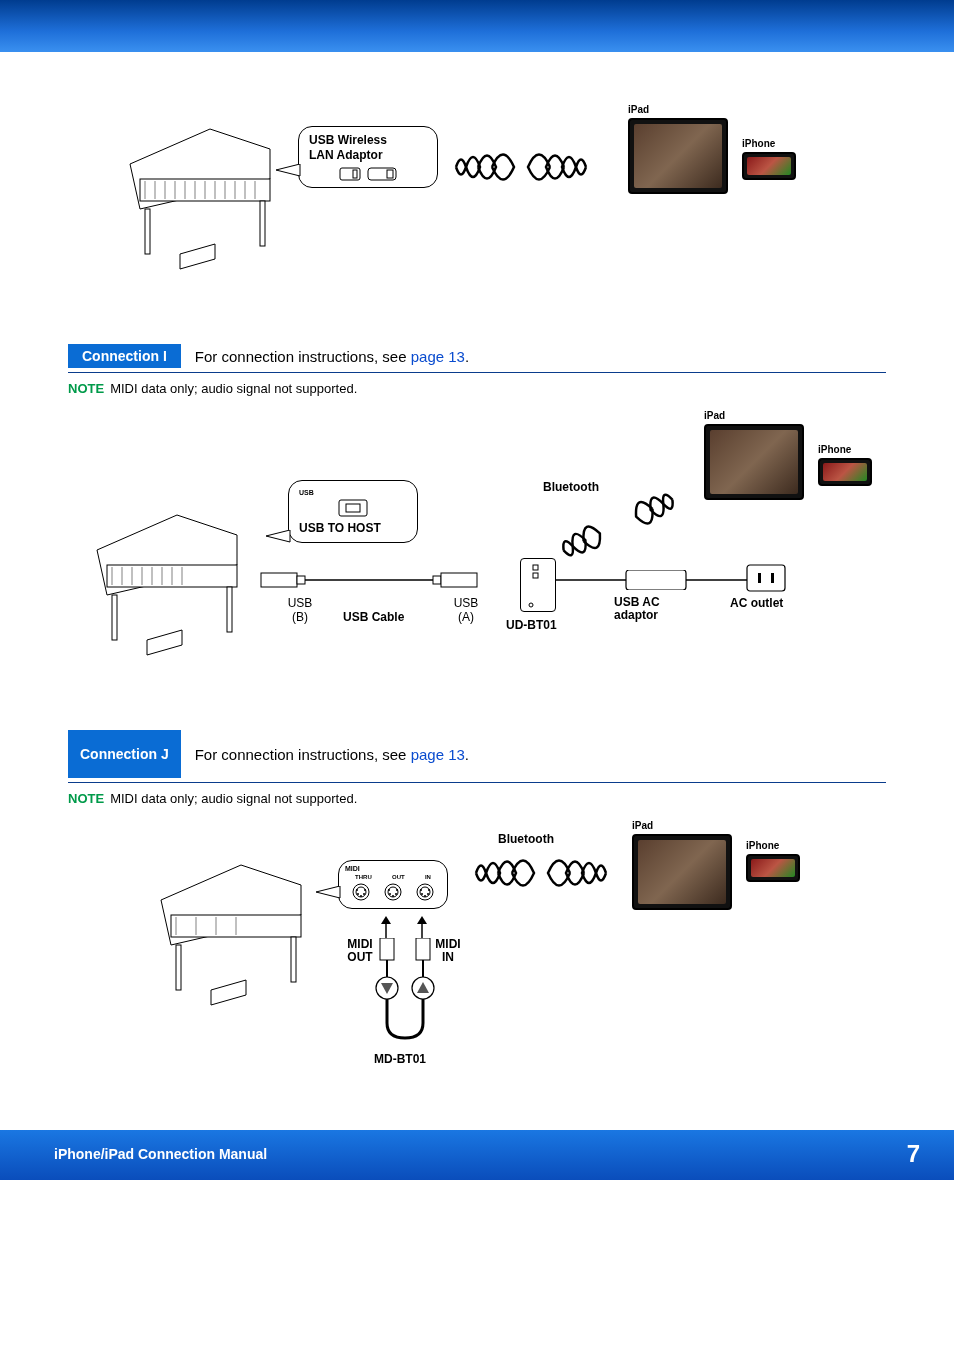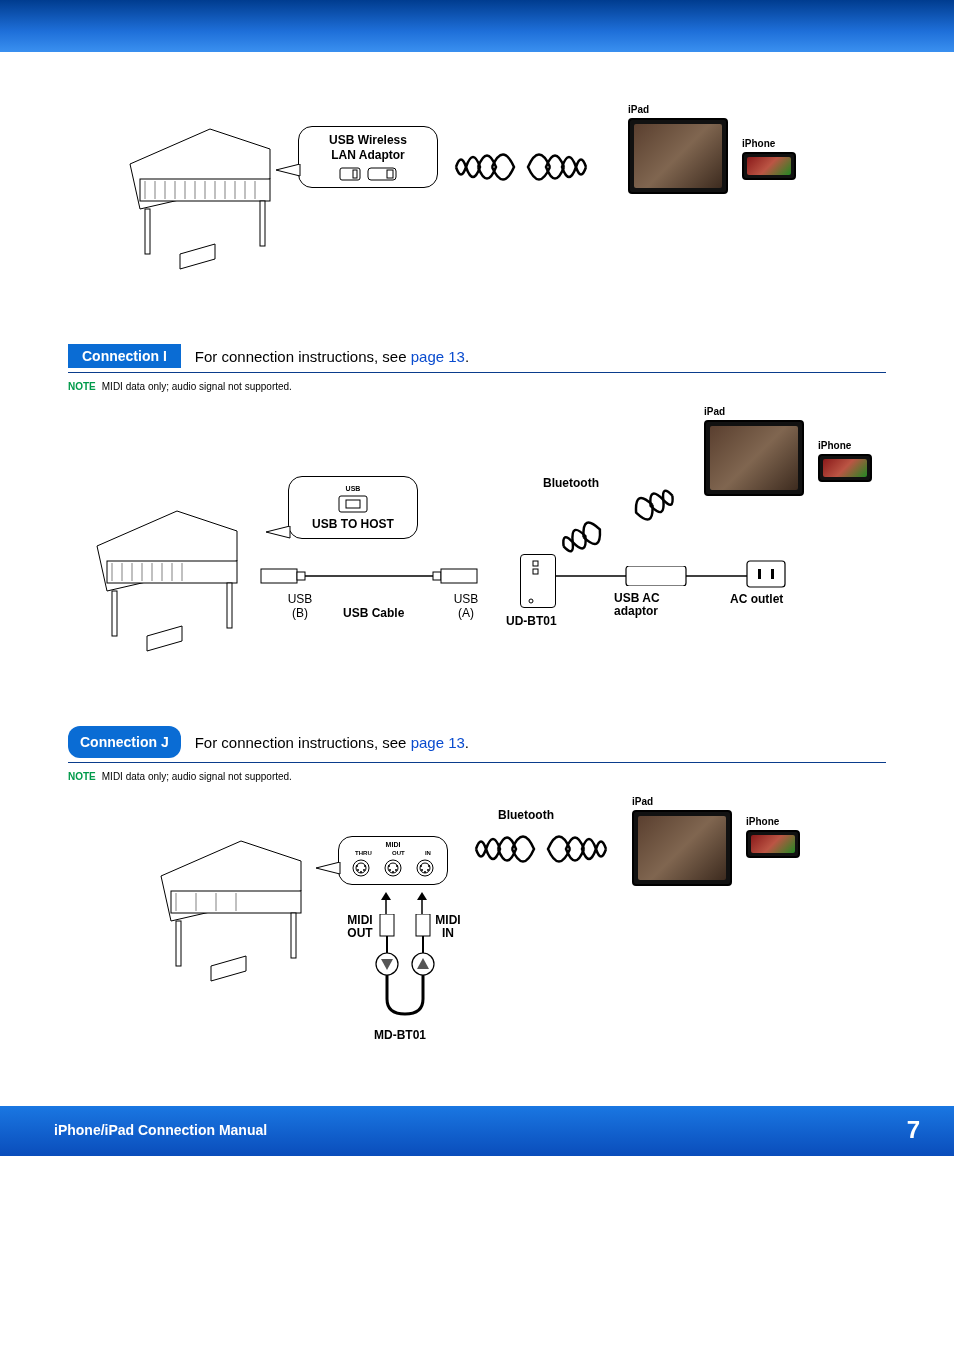--- a/index.html
+++ b/index.html
@@ -38,21 +38,21 @@
     padding: 4px 10px;
     white-space: nowrap;
   }
   .instr-text {
     color: #000;
   }
   .page-link {
     color: #0a4ccf;
   }
   .note-row {
-    font-size: 10px;
+    font-size: 13px;
     margin-bottom: 14px;
   }
   .note-label {
     color: #009a4a;
     font-weight: bold;
     margin-right: 6px;
   }
   .diagram {
     position: relative;
     width: 100%;
@@ -88,21 +88,21 @@
   }
 
   
   .bubble {
     border: 1.5px solid #000;
     border-radius: 14px;
     background: #fff;
     padding: 6px 10px;
     font-size: 12px;
     font-weight: bold;
-    text-align: center;
+    text-align: left;
     line-height: 1.25;
   }
 
   
   .udbt {
     width: 36px; height: 54px; border:1.5px solid #000; border-radius:4px; background:#fff;
   }
 
   .footer {
     background: linear-gradient(to bottom, #1a77e2 0%, #0a4dbb 100%);
@@ -302,21 +302,21 @@
         </div>
       <div class="abs iphone-label" style="left:750px; top:34px; width:54px;">iPhone</div>
       <div class="abs iphone-box" style="left:750px; top:48px;">
           <div class="screen-mini"></div>
         </div>
     </div>
   </div>
 
   <div class="section" style="margin-bottom:10px;">
     <div class="section-header">
-      <span class="tag" style="padding:8px 12px;border-radius:12px;">Connection J</span>
+      <span class="tag" style="padding:16px 12px;">Connection J</span>
       <span>
         <span class="instr-text">For connection instructions, see </span><span class="page-link">page 13</span><span>.</span>
       </span>
     </div>
     <div class="note-row">
       <span class="note-label">NOTE</span><span>MIDI data only; audio signal not supported.</span>
     </div>
 
     <div class="diagram dia-j">
 

